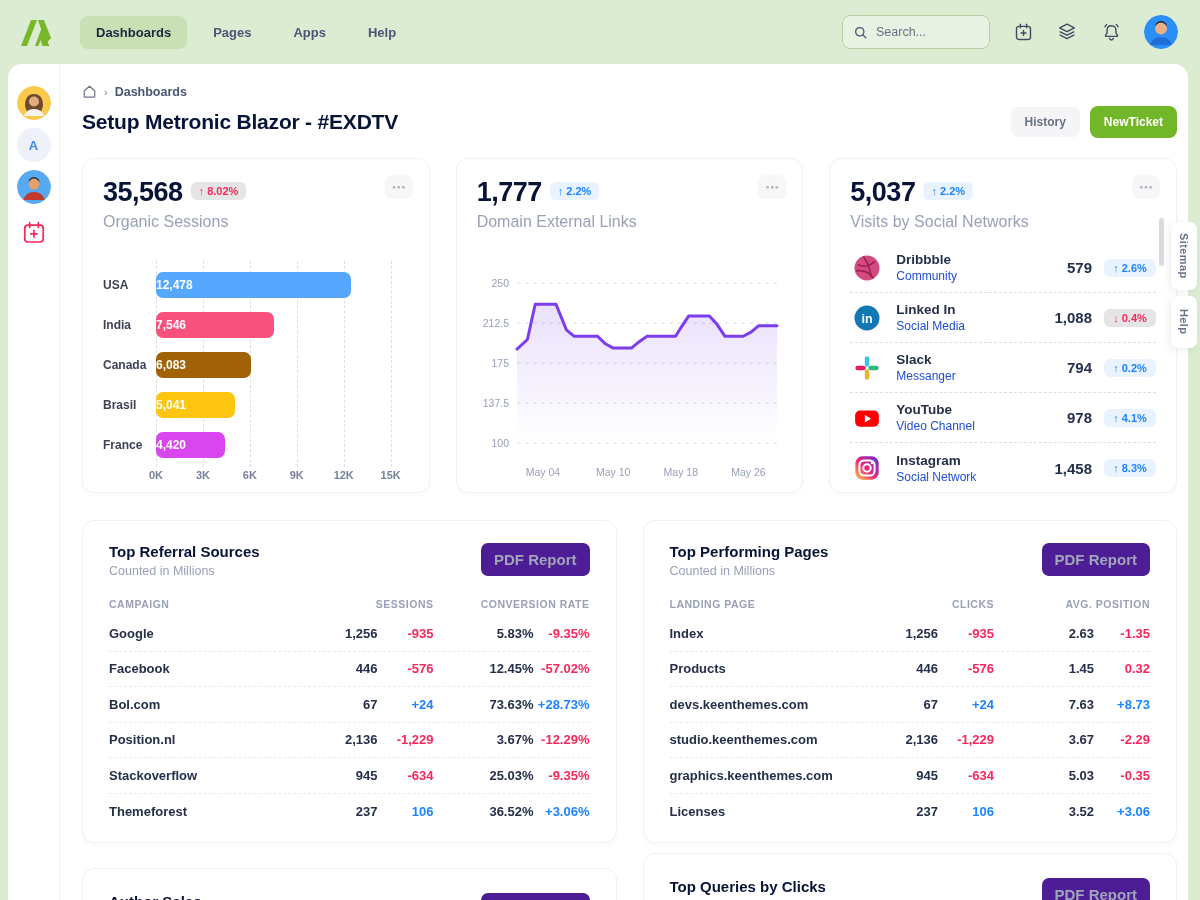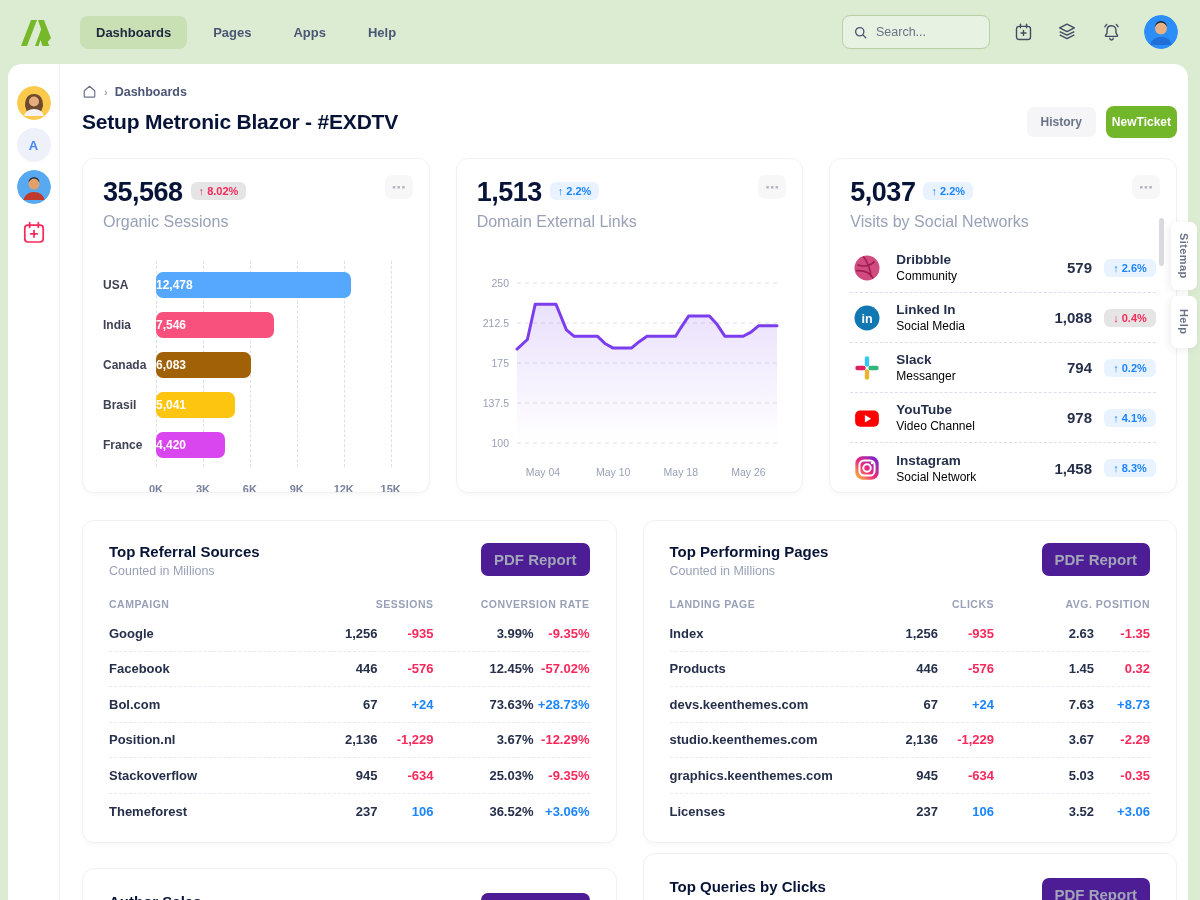--- a/index.html
+++ b/index.html
@@ -34,21 +34,21 @@
   .content { flex:1; padding:20px 11px 0 22px; position:relative; overflow:hidden; }
   
   .crumbs { display:flex; align-items:center; gap:7px; font-size:12.5px; font-weight:600; color:#4b5675; }
   .crumb-sep { color:#99a1b7; font-size:11px; }
   .head-row { display:flex; align-items:center; margin-top:7px; }
   .page-title { font-size:21px; font-weight:700; color:#071437; letter-spacing:-0.2px; }
   .head-actions { margin-left:auto; display:flex; align-items:center; gap:10px; }
   .btn-light { background:#f5f5f7; color:#6a7287; font-size:12px; font-weight:600;
     border:none; border-radius:7px; padding:8px 14px; cursor:pointer; font-family:inherit; }
   .btn-green { background:#72b629; color:#fff; font-size:12px; font-weight:700;
-    border:none; border-radius:8px; padding:9px 6px; cursor:pointer; font-family:inherit; }
+    border:none; border-radius:8px; padding:9px 14px; cursor:pointer; font-family:inherit; }
   
   .grid3 { display:grid; grid-template-columns:repeat(3,1fr); gap:26px; margin-top:20px; }
   .grid2 { display:grid; grid-template-columns:repeat(2,1fr); gap:26px; margin-top:27px; align-items:start; }
   .card { background:#fff; border:1px solid #f1f1f4; border-radius:12px;
     box-shadow:0 3px 4px rgba(0,0,0,0.025); position:relative; }
   .stat-card { height:335px; padding:18px 20px; overflow:hidden; }
   .stat-val { font-size:27px; font-weight:700; color:#071437; letter-spacing:-0.5px; }
   .badge { display:inline-flex; align-items:center; font-size:11px; font-weight:700;
     padding:3px 8px; border-radius:6px; white-space:nowrap; }
   .badge-danger { color:#f8285a; background:#e5e5e5; }
@@ -62,33 +62,33 @@
   .bar-chart { margin-top:34px; position:relative; }
   .grid-overlay { position:absolute; left:53px; right:18px; top:-4px; bottom:20px; pointer-events:none; }
   .vline { position:absolute; top:0; bottom:0; width:0; border-left:1px dashed #dbdfe9; }
   .bar-row { display:flex; align-items:center; height:40px; position:relative; }
   .bar-label { width:53px; font-size:12px; font-weight:600; color:#3f4254; }
   .bar-track { flex:1; margin-right:18px; }
   .bar { height:26px; border-radius:7px; display:flex; align-items:center; }
   .bar-val { color:#fff; font-size:12px; font-weight:600; white-space:nowrap; }
   .bar-axis-row { display:flex; height:22px; align-items:center; }
   .bar-axis { flex:1; margin-right:18px; position:relative; height:100%; }
-  .bar-tick { position:absolute; transform:translateX(-50%); top:18px;
+  .bar-tick { position:absolute; transform:translateX(-50%); top:4px;
     font-size:11px; font-weight:700; color:#78829d; }
   
   .line-chart-wrap { margin-top:40px; }
   
   .social-list { margin-top:12px; }
   .social-row { display:flex; align-items:center; height:50px; gap:12px;
     border-bottom:1px dashed #dbdfe9; }
   .social-row:last-child { border-bottom:none; }
   .social-icon { width:34px; height:34px; display:flex; align-items:center; justify-content:center; flex-shrink:0; }
   .social-txt { display:flex; flex-direction:column; gap:2px; }
   .social-name { font-size:13.5px; font-weight:600; color:#252f4a; }
-  .social-sub { font-size:12px; color:#000000; }
+  .social-sub { font-size:12px; color:#1d4ed8; }
   .social-val { margin-left:auto; font-size:15px; font-weight:600; color:#252f4a; }
   .social-row .badge { min-width:52px; justify-content:center; }
   
   .table-card { height:323px; padding:22px 26px; overflow:hidden; }
   .tc-head { display:flex; align-items:flex-start; }
   .tc-title { font-size:15px; font-weight:700; color:#071437; }
   .tc-sub { font-size:12.5px; color:#99a1b7; margin-top:4px; }
   .pdf-btn { margin-left:auto; background:#4c1d95; border:none; border-radius:7px;
     padding:8px 13px; font-size:15px; font-weight:600; color:#a1a5b7; cursor:pointer; font-family:inherit; }
   .t-headrow { display:flex; margin-top:20px; font-size:10.5px; font-weight:700;
@@ -300,21 +300,21 @@
                 <span class="bar-tick" style="left: 60%;">9K</span>
                 <span class="bar-tick" style="left: 80%;">12K</span>
                 <span class="bar-tick" style="left: 100%;">15K</span>
               </div>
           </div>
         </div>
       </section>
 
       <section class="card stat-card">
         <div>
-          <span class="stat-val">1,513</span><span class="badge stat-badge badge-primary">↑ 2.2%</span>
+          <span class="stat-val">1,777</span><span class="badge stat-badge badge-primary">↑ 2.2%</span>
         </div>
         <div class="stat-label">Domain External Links</div>
         <button class="dots-btn">⋯</button>
         <div class="line-chart-wrap"><svg width="304" height="212" viewBox="0 0 304 212">
               <defs>
                 <linearGradient id="lcg" x1="0" y1="0" x2="0" y2="1">
                   <stop offset="0" stop-color="#7b3ded" stop-opacity="0.16"></stop>
                   <stop offset="1" stop-color="#7b3ded" stop-opacity="0"></stop>
                 </linearGradient>
               </defs>
@@ -453,21 +453,21 @@
           <span class="th-2">Conversion Rate</span>
         </div>
         <div class="t-rows">
             <div class="t-row">
               <span class="t-name">Google</span>
               <span class="t-pair">
                 <span class="t-val">1,256</span>
                 <span class="t-delta t-danger">-935</span>
               </span>
               <span class="t-pair t-pair2">
-                <span class="t-val">3.99%</span>
+                <span class="t-val">5.83%</span>
                 <span class="t-delta t-danger">-9.35%</span>
               </span>
             </div>
             <div class="t-row">
               <span class="t-name">Facebook</span>
               <span class="t-pair">
                 <span class="t-val">446</span>
                 <span class="t-delta t-danger">-576</span>
               </span>
               <span class="t-pair t-pair2">

